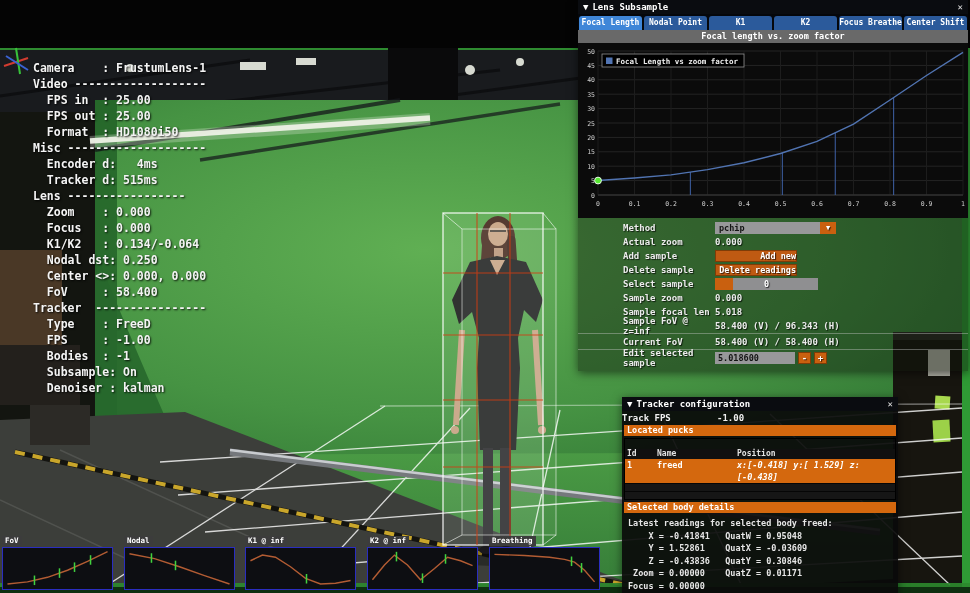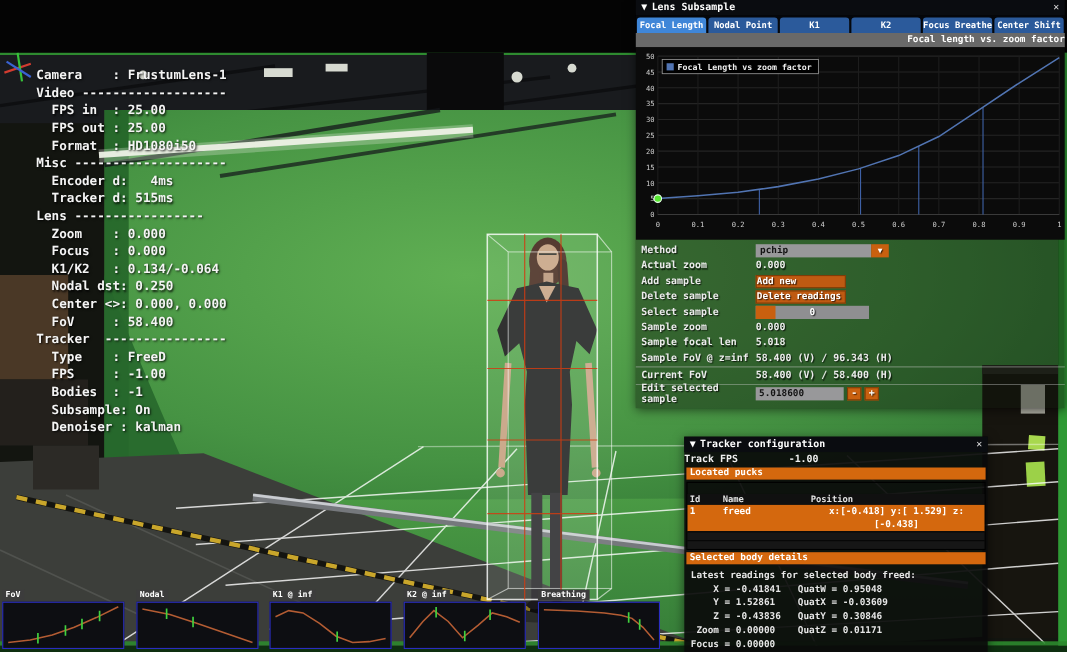--- a/index.html
+++ b/index.html
@@ -20,38 +20,38 @@
   .titlebar .grow{ flex:1; }
   .titlebar .closex{ color:#ddd; cursor:pointer; font-size:9px; }
 
   
   .lens{ left:578px; top:0; width:390px; }
   .tabs{ display:flex; gap:2px; background:#05070b; padding:2px 1px 0 1px; height:16px; }
   .tab{ flex:1; background:#2b5a9b; color:#fff; font:bold 8px "DejaVu Sans Mono", monospace;
     text-align:center; line-height:14px; border-radius:3px 3px 0 0; cursor:pointer;
     white-space:nowrap; overflow:hidden; }
   .tab.sel{ background:#3f86d8; }
-  .chart-title{ height:13px; background:#696969; color:#fff; text-align:right;
+  .chart-title{ height:13px; background:#696969; color:#fff; text-align:center;
     font:bold 8.5px/13px "DejaVu Sans Mono", monospace; }
   #main-chart{ display:block; background:#0b0b0b; }
   #main-chart .tick{ font:6.5px "DejaVu Sans Mono", monospace; fill:#cfcfcf; }
   #main-chart .leg{ font:bold 7.5px "DejaVu Sans Mono", monospace; fill:#eee; }
   .lens-controls{ background:rgba(12,20,10,.42); padding:3px 0 6px 0; }
   .row{ display:flex; align-items:center; height:14px; padding:0 5px;
     color:#ececec; font:bold 9px "DejaVu Sans Mono", monospace;
     text-shadow:1px 1px 1px rgba(0,0,0,.7); }
-  .row .lbl{ width:104px; flex:none; }
+  .row .lbl{ width:92px; flex:none;margin-left:40px; }
   .row.sep{ border-top:1px solid rgba(205,205,205,.4); height:16px; }
   .ddown{ display:flex; width:121px; height:12px; cursor:pointer; }
   .ddown .dval{ flex:1; background:#98989a; color:#141414; font:bold 8.5px/12px "DejaVu Sans Mono", monospace;
     padding-left:4px; text-shadow:none; }
   .ddown .darr{ width:16px; background:#c9600f; color:#fff; text-align:center;
     font:7px/12px "DejaVu Sans Mono", monospace; }
   .obtn{ width:82px; height:12px; background:#bf5a12; border:1px solid #7e3c07;
-    color:#fff; font:bold 8.5px/10px "DejaVu Sans Mono", monospace; text-align:left; cursor:pointer; }
+    color:#fff; font:bold 8.5px/10px "DejaVu Sans Mono", monospace; text-align:right; cursor:pointer; }
   .slider{ position:relative; width:103px; height:12px; background:#8f8f91; cursor:pointer; }
   .slider .fill{ position:absolute; left:0; top:0; width:18px; height:12px; background:#c9600f; }
   .slider .sval{ position:absolute; left:0; top:0; width:100%; text-align:center;
     color:#fff; font:bold 8.5px/12px "DejaVu Sans Mono", monospace; }
   .editbox{ width:80px; height:12px; background:#98989a; color:#141414;
     font:bold 8.5px/12px "DejaVu Sans Mono", monospace; padding-left:3px; text-shadow:none; }
   .stepbtn{ width:13px; height:12px; background:#c9600f; border:1px solid #7e3c07; color:#fff;
     font:bold 9px/10px "DejaVu Sans Mono", monospace; text-align:center; margin-left:3px; cursor:pointer; }
 
   
@@ -59,21 +59,21 @@
   .trow{ display:flex; height:13px; align-items:center; padding:0 0; color:#f0f0f0;
     font:bold 9px "DejaVu Sans Mono", monospace; }
   .trow .lbl{ width:95px; }
   .obar{ margin:1px 2px; height:11px; background:#d4680e; color:#fff;
     font:bold 8.5px/11px "DejaVu Sans Mono", monospace; padding-left:3px; }
   .ptable{ margin:2px 2px; border:1px solid #000; }
   .phead,.prow{ display:grid; grid-template-columns:30px 80px 1fr; }
   .phead{ background:#101010; color:#e2e2e2; font:bold 8px/10px "DejaVu Sans Mono", monospace; padding:0 2px;margin-top:10px; }
   .prow.sel{ background:#d4680e; color:#fff; font:bold 8.5px/12px "DejaVu Sans Mono", monospace; padding:0 2px; cursor:pointer; }
   .prow.empty{ height:8px; background:#161616; border-top:1px solid #060606; }
-  .pos-cell{ text-align:center; }
+  .pos-cell{ text-align:left;font-style:italic; }
   .details{ padding:3px 6px 1px 6px; color:#e6e6e6;
     font:bold 8.5px/12.5px "DejaVu Sans Mono", monospace; white-space:pre; }
 
   
   .mini{ position:absolute; width:111px; height:43px; }
   .mini svg{ display:block; width:111px; height:43px; background:#0d0e12; border:1px solid #2a2dc0; }
   .mini .chip{ position:absolute; left:0; top:-11px; background:#3c3c3c; color:#fff;
     font:bold 7.5px/10px "DejaVu Sans Mono", monospace; padding:0 3px; }
 </style>
 </head>

